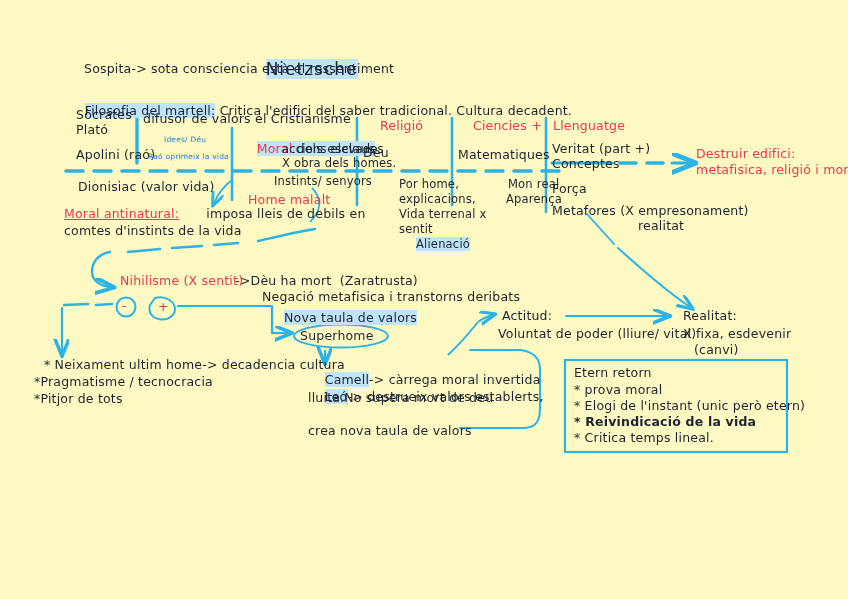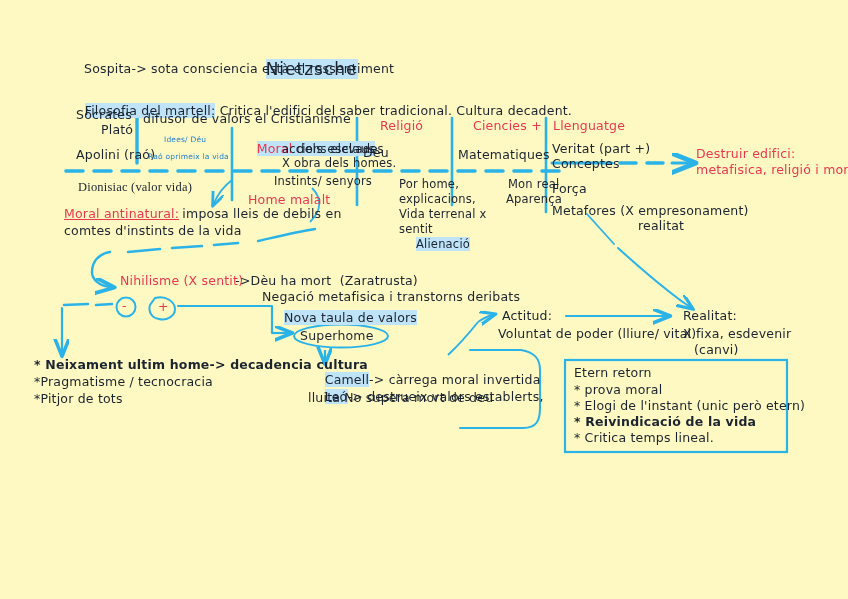--- a/index.html
+++ b/index.html
@@ -111,26 +111,26 @@
     <span class="hl">Nietzsche</span>
   </div>
 
   <div class="txt t-md" style="left:84px; top:62px;">Sospita-&gt; sota consciencia està el ressentiment</div>
 
   <div class="txt t-md" style="left:68px; top:89px;">
     <span class="hl">Filosofia del martell:</span><span> Critica l'edifici del saber tradicional. Cultura decadent.</span>
   </div>
 
   <div class="txt t-md" style="left:76px; top:108px;">Sòcrates</div>
-  <div class="txt t-md" style="left:76px; top:123px;margin-left:25px;">Plató</div>
+  <div class="txt t-md" style="left:76px; top:123px;">Plató</div>
   <div class="txt t-md" style="left:76px; top:148px;">Apolini (raó)</div>
-  <div class="txt t-md" style="left:78px; top:180px;font-family:Liberation Serif, serif;">Dionisiac (valor vida)</div>
+  <div class="txt t-md" style="left:78px; top:180px;">Dionisiac (valor vida)</div>
 
   <div class="txt t-md red" style="left:64px; top:207px;text-decoration:underline;"><span>Moral antinatural:</span></div>
-  <div class="txt t-md" style="left:174px; top:207px;">  imposa lleis de debils en</div>
+  <div class="txt t-md" style="left:174px; top:207px;padding-left:24px;">  imposa lleis de debils en</div>
   <div class="txt t-md" style="left:64px; top:224px;">comtes d'instints de la vida</div>
 
   <div class="txt t-md" style="left:143px; top:112px;">difusor de valors el Cristianisme</div>
   <div class="txt t-xxs blue" style="left:164px; top:136px;">Idees/ Déu</div>
   <div class="txt t-xxs blue" style="left:148px; top:153px;">Raó oprimeix la vida</div>
 
   <div class="txt t-md" style="left:240px; top:127px;">
     <span class="red hl">Moral</span><span class="hl"> dels esclaus</span>
   </div>
   <div class="txt t-sm" style="left:246px; top:143px;">accions elevades</div>
@@ -161,34 +161,35 @@
   <div class="txt t-md red" style="left:696px; top:147px;">Destruir edifici:</div>
   <div class="txt t-md red" style="left:696px; top:163px;">metafisica, religió i moral.</div>
 
   <div class="txt t-md red" style="left:120px; top:274px;text-align:right;">Nihilisme (X sentit)</div>
   <div class="txt t-md" style="left:231px; top:274px;"> -&gt;Dèu ha mort  (Zaratrusta)</div>
   <div class="txt t-md" style="left:262px; top:290px;">Negació metafisica i transtorns deribats</div>
 
   <div class="txt t-md red" style="left:122px; top:299px;">-</div>
   <div class="txt t-md red" style="left:158px; top:300px;">+</div>
 
-  <div class="txt t-md" style="left:34px; top:358px;font-weight:bold;">* Neixament ultim home-&gt; decadencia cultura</div>
+  <div class="txt t-md" style="left:44px; top:358px;">* Neixament ultim home-&gt; decadencia cultura</div>
   <div class="txt t-md" style="left:34px; top:375px;">*Pragmatisme / tecnocracia</div>
   <div class="txt t-md" style="left:34px; top:392px;">*Pitjor de tots</div>
 
   <div class="txt t-md" style="left:284px; top:311px;"><span class="hl">Nova taula de valors</span></div>
   <div class="txt t-md" style="left:300px; top:329px;">Superhome</div>
 
   <div class="txt t-md" style="left:308px; top:358px;">
     <span class="hl">Camell</span><span>-&gt; càrrega moral invertida</span>
   </div>
   <div class="txt t-md" style="left:308px; top:375px;">
     <span class="hl">Leó</span><span>-&gt; destrueix valors establerts,</span>
   </div>
   <div class="txt t-md" style="left:308px; top:391px;">lluita.No supera mort de deu</div>
+  <div class="txt t-md" style="left:308px; top:424px;">crea nova taula de valors</div>
 
   <div class="txt t-md" style="left:502px; top:309px;">Actitud:</div>
   <div class="txt t-md" style="left:498px; top:327px;">Voluntat de poder (lliure/ vital)</div>
 
   <div class="txt t-md" style="left:683px; top:309px;">Realitat:</div>
   <div class="txt t-md" style="left:683px; top:327px;">X fixa, esdevenir</div>
   <div class="txt t-md" style="left:694px; top:343px;">(canvi)</div>
 
   <div class="txt t-md" style="left:574px; top:366px;">Etern retorn</div>
   <div class="txt t-md" style="left:574px; top:383px;">* prova moral</div>

